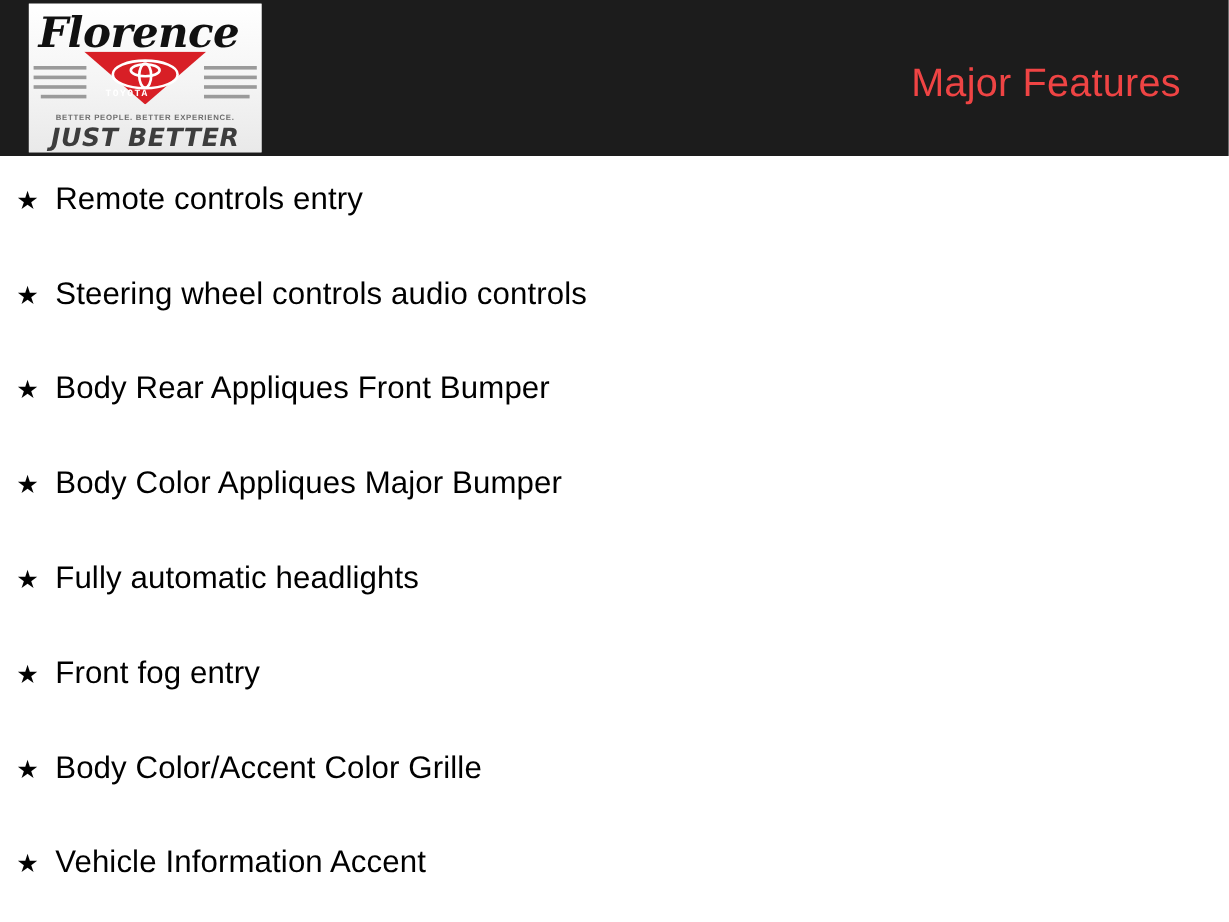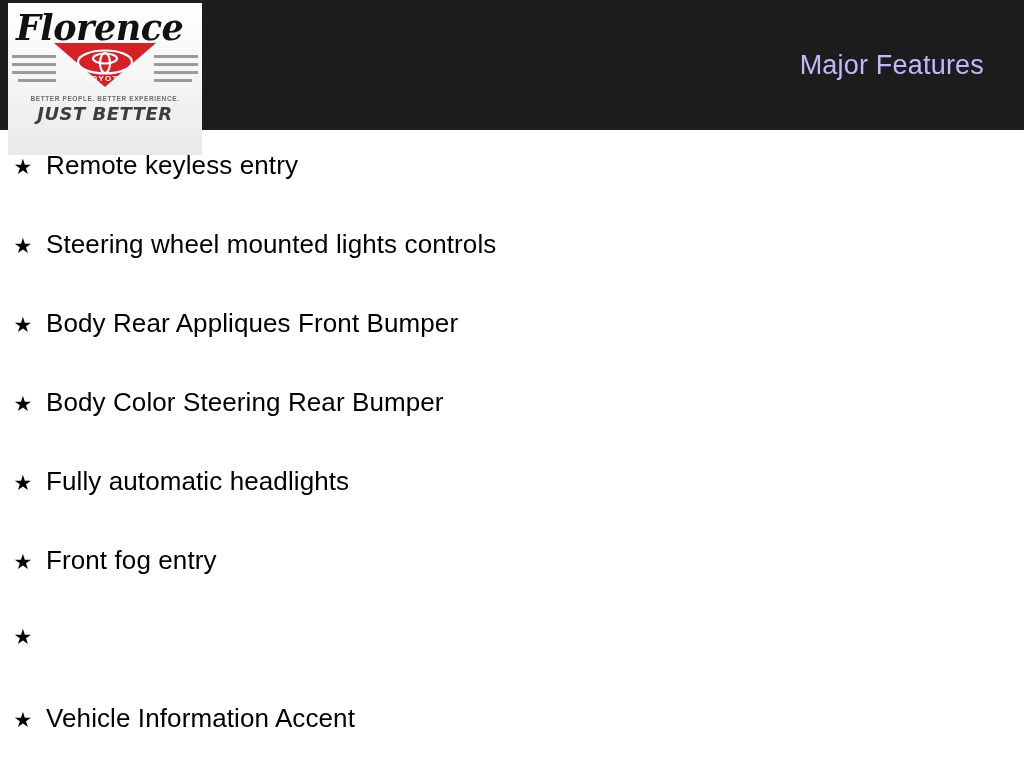--- a/index.html
+++ b/index.html
@@ -21,23 +21,23 @@
   .header {
     position: absolute;
     top: 0; left: 0;
     width: 1024px;
     height: 130px;
     background: #1c1c1c;
   }
   .logo-box {
     position: absolute;
     top: 3px;
-    left: 8px;
+    left: 24px;
     width: 194px;
-    height: 152px;
+    height: 124px;
     background: #f2f2f2;
     overflow: hidden;
   }
   .logo-inner {
     position: relative;
     width: 100%;
     height: 100%;
     background: linear-gradient(#ffffff 0%, #f4f4f4 55%, #e9e9e9 100%);
   }
   .logo-script {
@@ -68,22 +68,21 @@
     left: 68px;
     width: 58px;
     height: 26px;
   }
   .logo-oval svg { display: block; }
   .logo-toyota-word {
     position: absolute;
     top: 71px;
     left: 64px;
     width: 66px;
-    text-align: center;
-    font-family: Liberation Sans, sans-serif;
+    font-family: Liberation Mono, monospace;
     font-size: 8px;
     font-weight: bold;
     letter-spacing: 1.2px;
     color: #ffffff;
   }
   .wing {
     position: absolute;
     height: 3px;
     background: #9a9a9a;
   }
@@ -109,31 +108,31 @@
   }
   .logo-justbetter {
     position: absolute;
     top: 100px;
     left: 0;
     width: 100%;
     text-align: center;
     font-family: "DejaVu Sans", sans-serif;
     font-style: italic;
     font-weight: bold;
-    font-size: 18px;
+    font-size: 21px;
     letter-spacing: 0.5px;
     color: #3d3d3d;
   }
 
   .header-title {
     position: absolute;
     top: 50px;
     right: 40px;
-    font-size: 27px;
-    color: #c4b5fd;
+    font-size: 33px;
+    color: #ef4444;
     font-weight: normal;
     letter-spacing: 0.2px;
   }
 
   
   .features {
     position: absolute;
     top: 130px;
     left: 0;
     width: 1024px;
@@ -194,50 +193,51 @@
       </div>
     </div>
 
     <div class="header-title">Major Features</div>
   </div>
 
   <div class="features">
 
     <div class="feature-row">
       <span class="bullet-star">★</span>
-      <span class="feature-label">Remote keyless entry</span>
-    </div>
-
-    <div class="feature-row">
-      <span class="bullet-star">★</span>
-      <span class="feature-label">Steering wheel mounted lights controls</span>
+      <span class="feature-label">Remote controls entry</span>
+    </div>
+
+    <div class="feature-row">
+      <span class="bullet-star">★</span>
+      <span class="feature-label">Steering wheel controls audio controls</span>
     </div>
 
     <div class="feature-row">
       <span class="bullet-star">★</span>
       <span class="feature-label">Body Rear Appliques Front Bumper</span>
     </div>
 
     <div class="feature-row">
       <span class="bullet-star">★</span>
-      <span class="feature-label">Body Color Steering Rear Bumper</span>
+      <span class="feature-label">Body Color Appliques Major Bumper</span>
     </div>
 
     <div class="feature-row">
       <span class="bullet-star">★</span>
       <span class="feature-label">Fully automatic headlights</span>
     </div>
 
     <div class="feature-row">
       <span class="bullet-star">★</span>
       <span class="feature-label">Front fog entry</span>
     </div>
 
     <div class="feature-row">
       <span class="bullet-star">★</span>
+      <span class="feature-label">Body Color/Accent Color Grille</span>
     </div>
 
     <div class="feature-row">
       <span class="bullet-star">★</span>
       <span class="feature-label">Vehicle Information Accent</span>
     </div>
 
   </div>
 </div>
 

